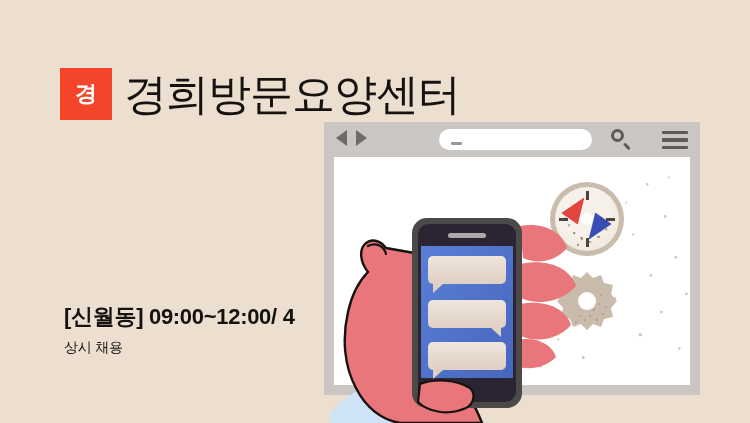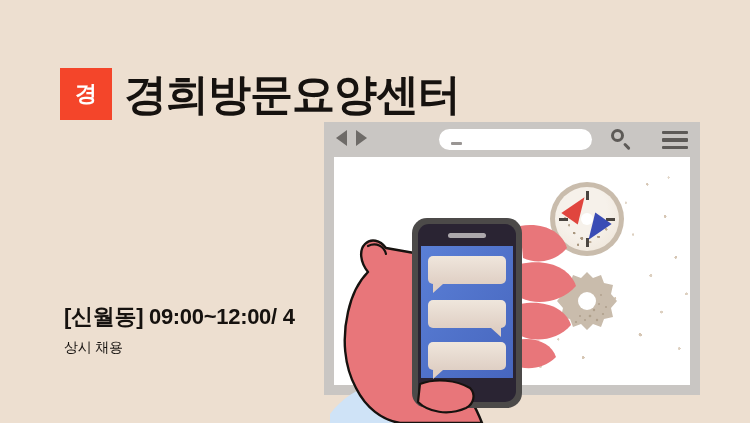--- a/index.html
+++ b/index.html
@@ -80,21 +80,21 @@
   .gear{position:absolute;left:222px;top:113px;width:62px;height:62px;}
   .gear svg{display:block;}
 
   
   .handgroup{position:absolute;left:324px;top:122px;width:376px;height:301px;z-index:3;pointer-events:none;}
 
   
   .logo-sq{position:absolute;left:60px;top:68px;width:52px;height:52px;background:#F4452A;z-index:5;
      display:flex;align-items:center;justify-content:center;}
   .logo-sq span{color:#ffffff;font-size:22px;font-weight:bold;line-height:1;}
-  .title{position:absolute;left:124px;top:68px;z-index:5;font-size:43px;font-weight:bold;color:#16120f;
+  .title{position:absolute;left:124px;top:68px;z-index:5;font-size:43px;font-weight:normal;color:#16120f;
      letter-spacing:-1px;line-height:52px;white-space:nowrap;}
   .sub-main{position:absolute;left:64px;top:302px;z-index:5;font-size:22px;font-weight:bold;color:#16120f;
      white-space:nowrap;letter-spacing:-0.3px;}
   .sub-small{position:absolute;left:64px;top:339px;z-index:5;font-size:14px;font-weight:normal;color:#16120f;
      white-space:nowrap;letter-spacing:-0.2px;}
 </style>
 </head>
 <body>
 
 <div id="stage">

